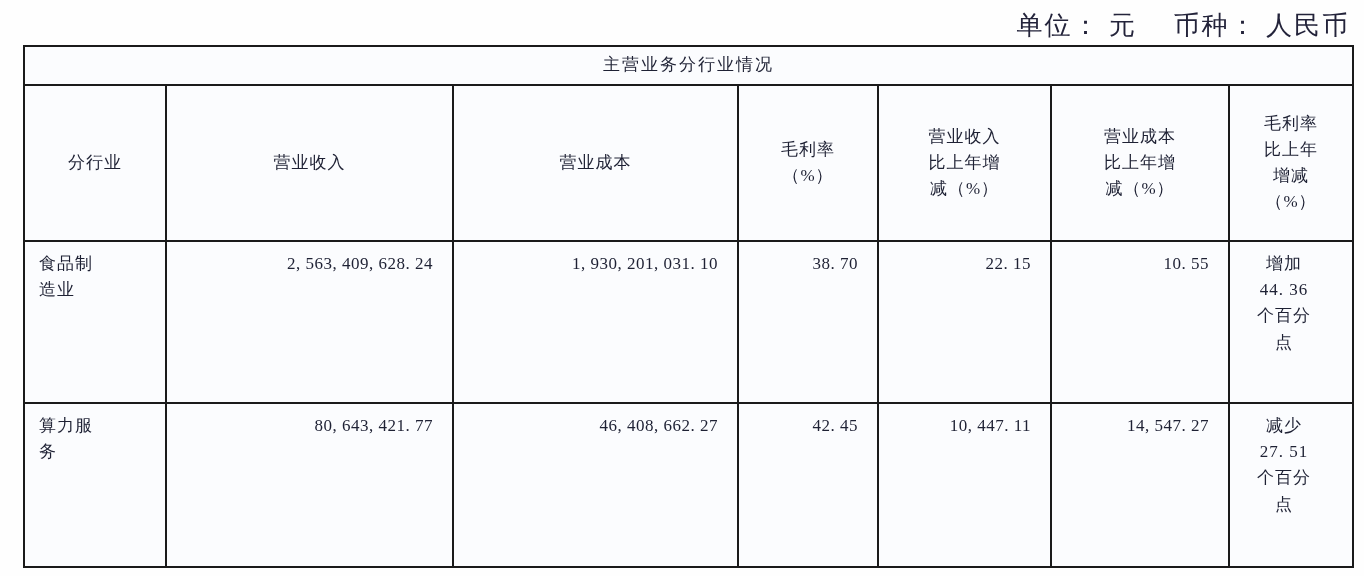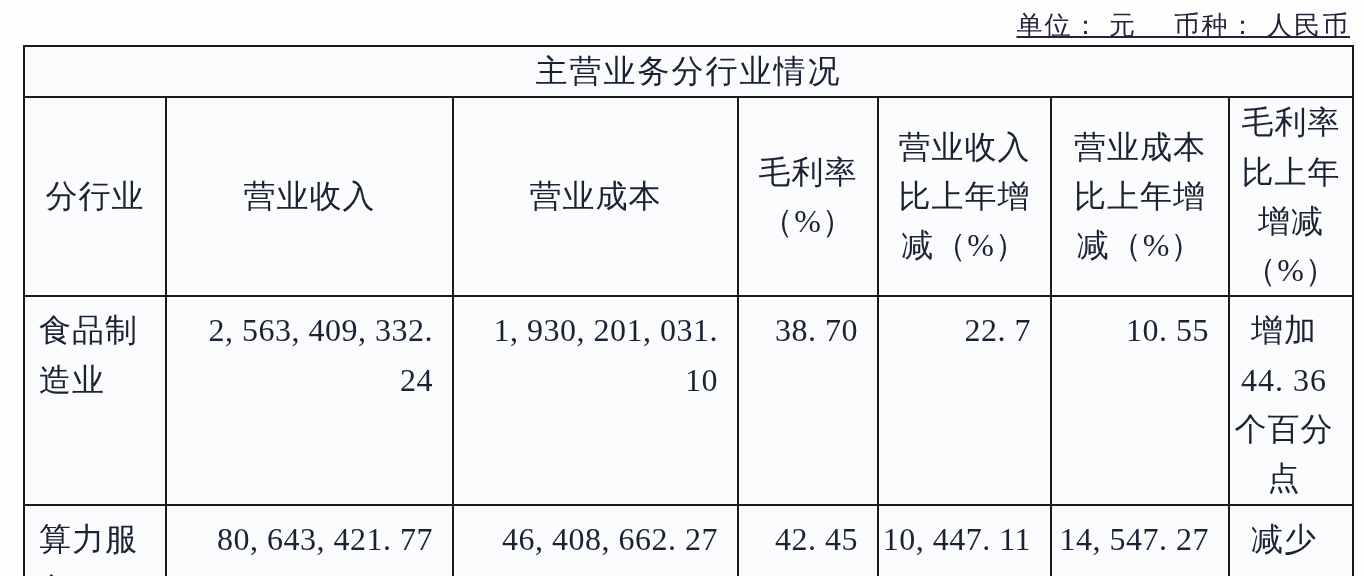--- a/index.html
+++ b/index.html
@@ -19,34 +19,33 @@
   }
   .unit-bar {
     box-sizing: border-box;
     height: 45px;
     padding: 8px 14px 0 0;
     text-align: right;
     font-size: 26px;
     letter-spacing: 2px;
     color: #23233a;
     white-space: pre;
-    text-decoration: underline;
   }
   table.report {
     border-collapse: collapse;
     table-layout: fixed;
     margin-left: 23px;
     width: 1329px;
     background: #fbfcfe;
   }
   table.report th, table.report td {
     border: 2px solid #1a1a1a;
     font-weight: normal;
     color: #1e2134;
-    font-size: 32px;
+    font-size: 17px;
     line-height: 1.54;
     white-space: pre-line;
     overflow: hidden;
     box-sizing: border-box;
   }
   tr.title-row th {
     height: 39px;
     text-align: center;
     vertical-align: middle;
     letter-spacing: 2px;
@@ -118,24 +117,24 @@
           <th>毛利率
 比上年
 增减
 （%）</th>
         </tr>
     </thead>
     <tbody class="data" id="table-body">
         <tr class="row-0">
           <td class="c-left">食品制
 造业</td>
-          <td class="c-num">2, 563, 409, 332. 24</td>
+          <td class="c-num">2, 563, 409, 628. 24</td>
           <td class="c-num">1, 930, 201, 031. 10</td>
           <td class="c-num">38. 70</td>
-          <td class="c-num">22. 7</td>
+          <td class="c-num">22. 15</td>
           <td class="c-num">10. 55</td>
           <td class="c-last">增加
 44. 36
 个百分
 点</td>
         </tr>
         <tr class="row-1">
           <td class="c-left">算力服
 务</td>
           <td class="c-num">80, 643, 421. 77</td>

